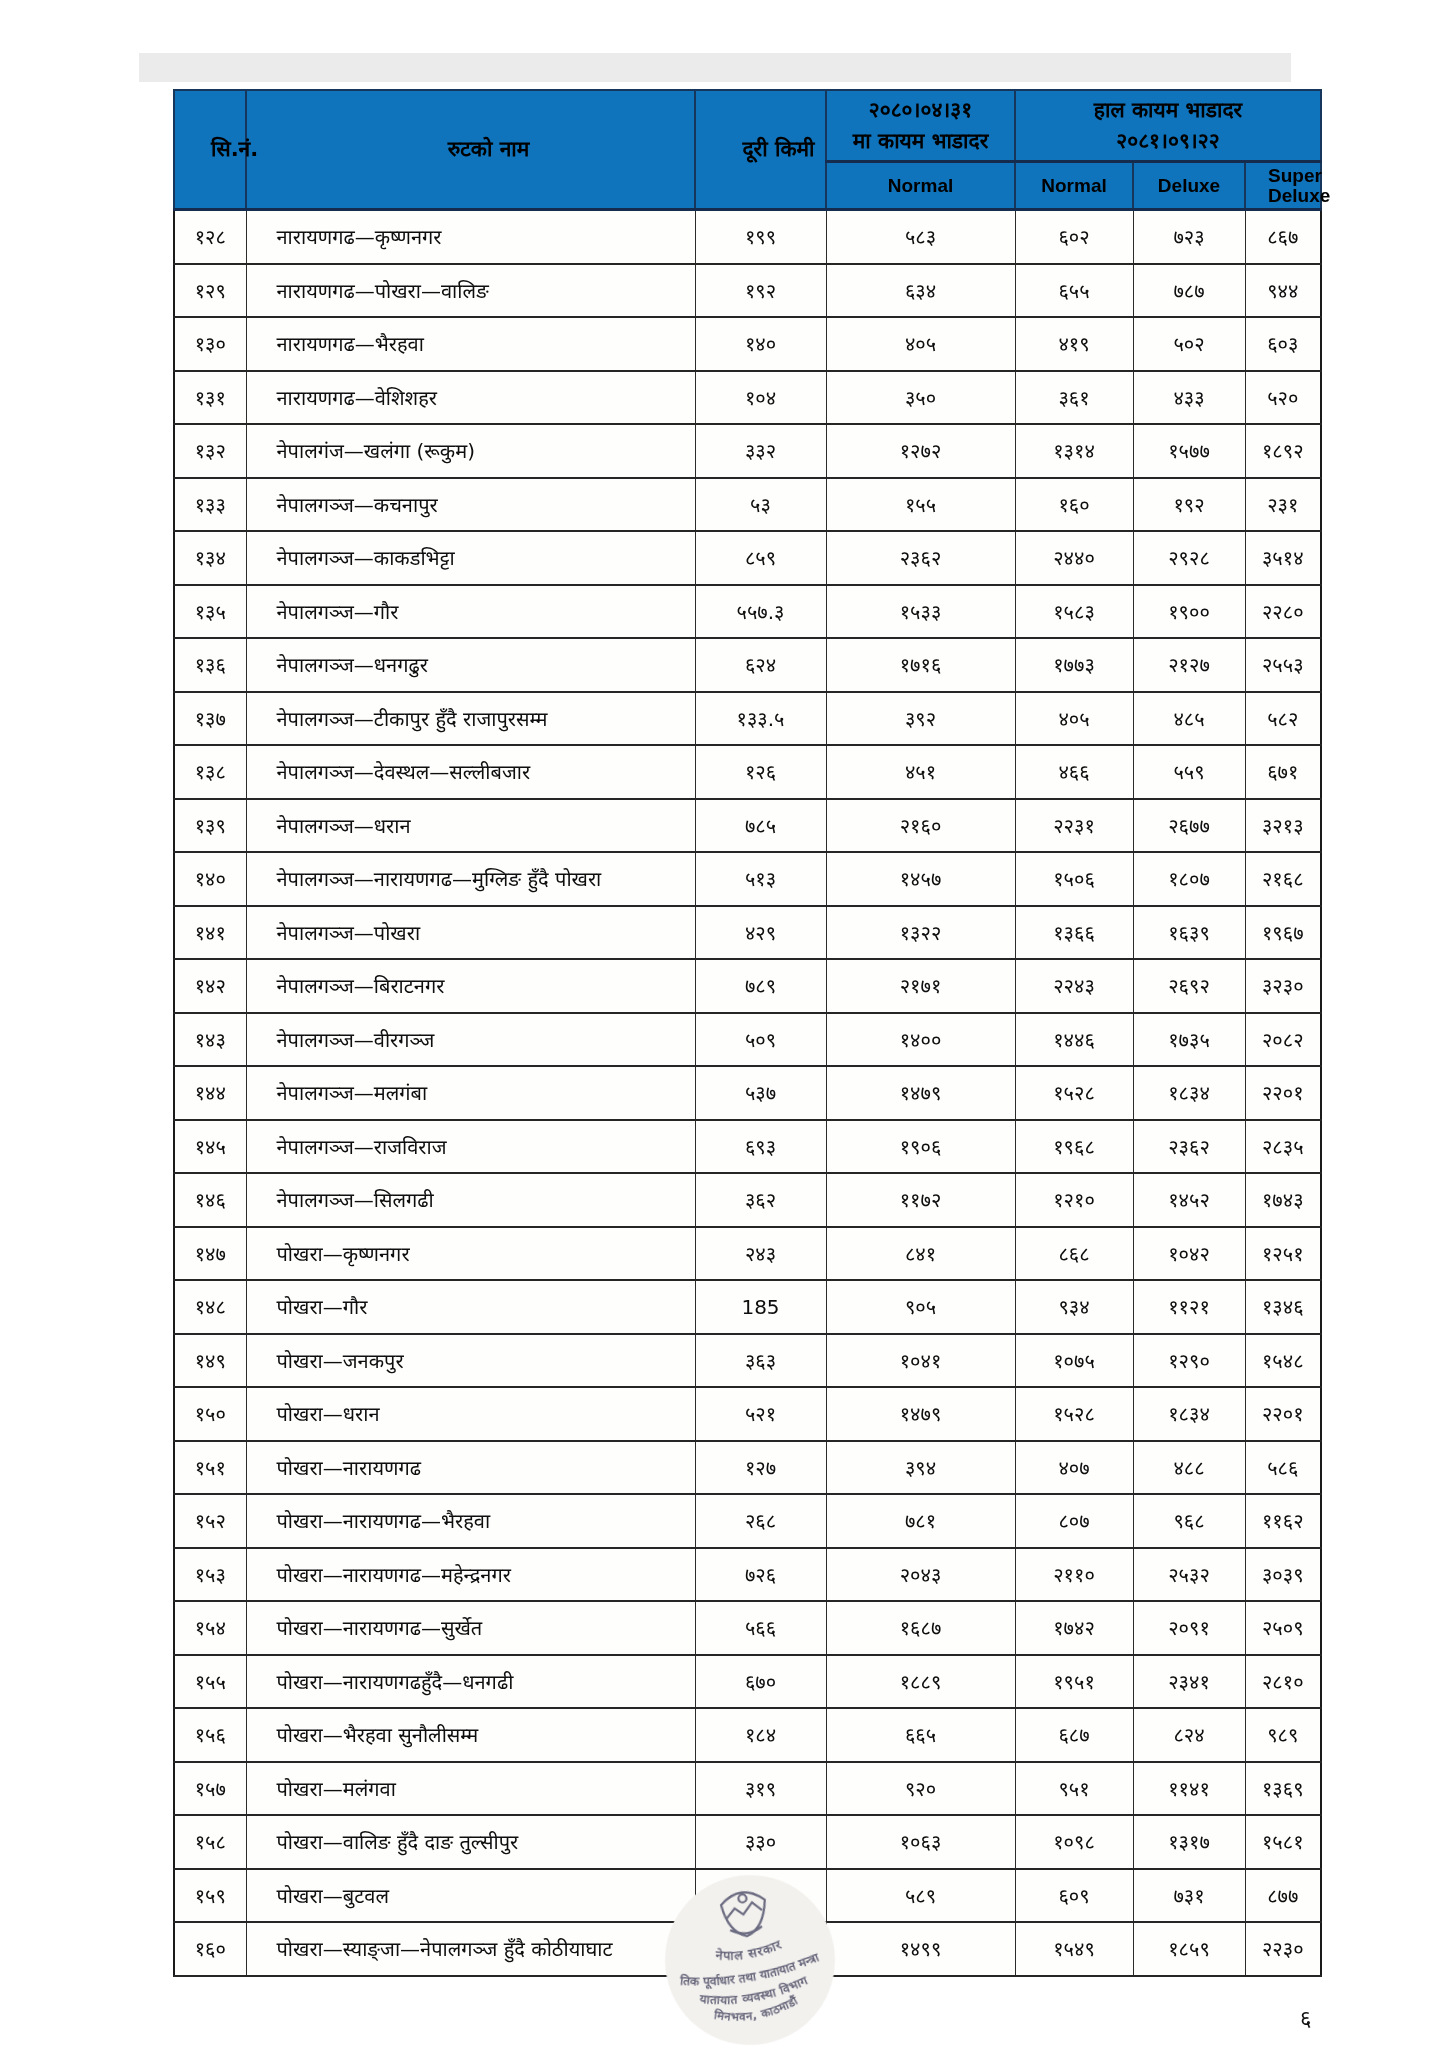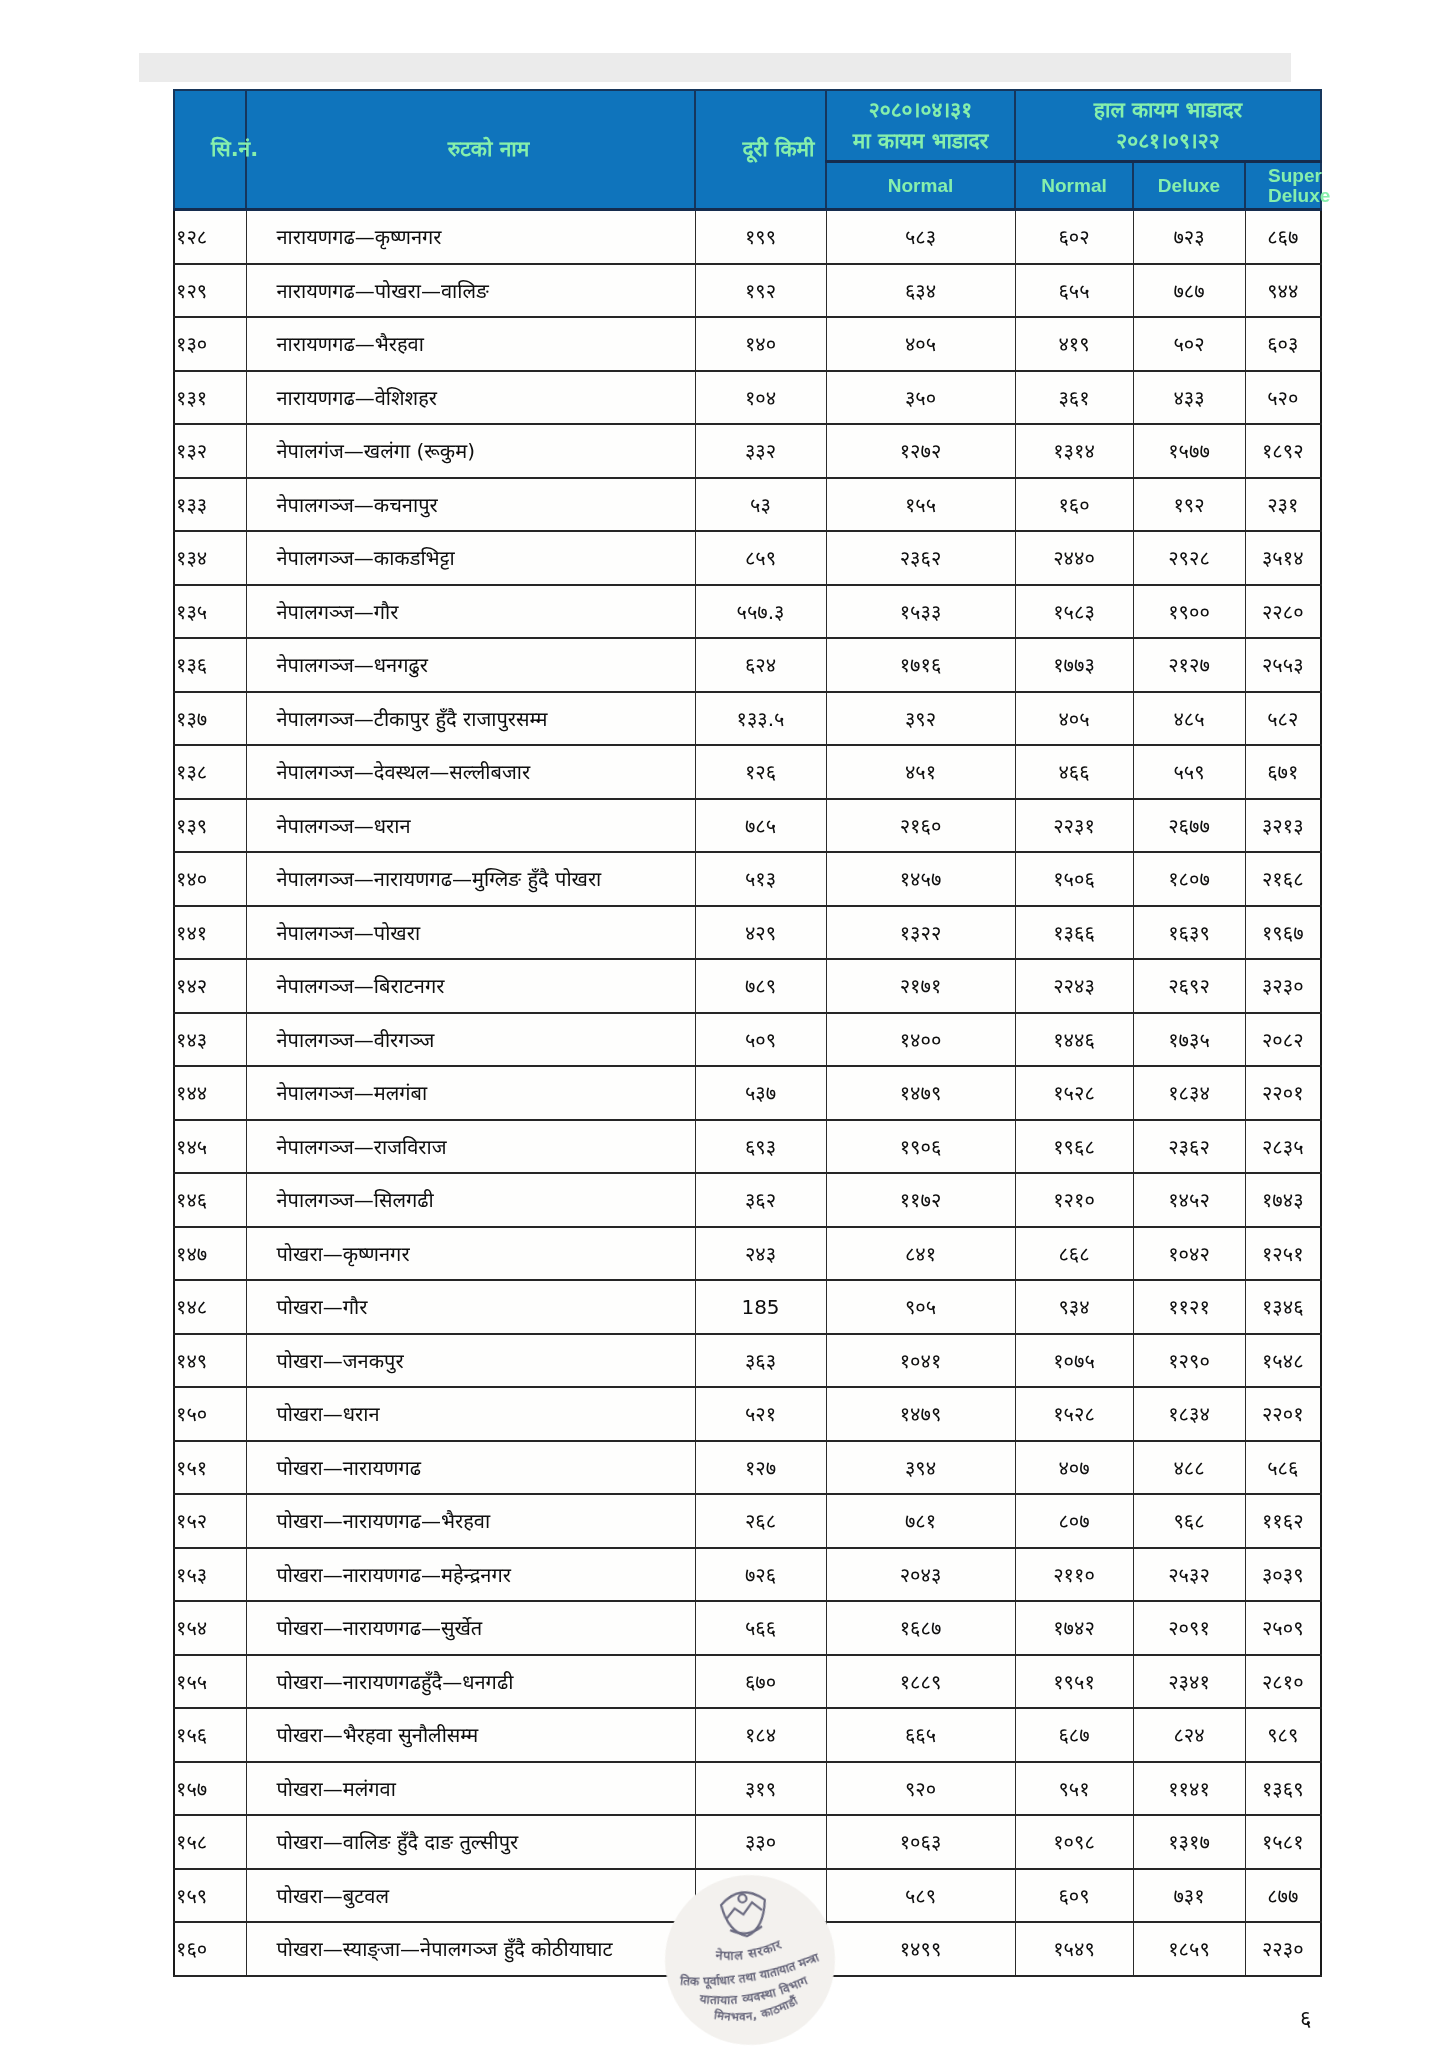--- a/index.html
+++ b/index.html
@@ -15,36 +15,36 @@
     position:absolute;left:172px;top:49px;margin:0;
     font-size:25px;font-weight:bold;color:#0c0c0c;letter-spacing:.5px;white-space:nowrap;
   }
 
   
   .fare-table-wrap{position:absolute;left:173px;top:89px;width:1147px;}
   table.fare{border-collapse:collapse;table-layout:fixed;width:1147px;background:#fefefd;}
   table.fare{border:2.5px solid #1a1a1a;}
 
   thead th{
-    background:#0f74bc;color:#86efac;font-weight:bold;
+    background:#0f74bc;color:#000000;font-weight:bold;
     border:2.2px solid #16365c;padding:0;vertical-align:middle;text-align:center;
   }
   thead tr.hrow1 th{height:69px;font-size:21px;line-height:1.45;}
   thead tr.hrow2 th{height:45px;font-size:19px;font-weight:600;font-family:"Liberation Sans","DejaVu Sans",sans-serif;line-height:1.05;margin-left:21px;}
   thead th.rspan{font-size:21px;padding-left:36px;}
   thead th{border-bottom:3px solid #152c4e;}
   thead th.super{padding:0 22px;}
 
   tbody td{
     border-left:1.6px solid #2b2b2b;border-right:1.6px solid #2b2b2b;
     border-top:2.2px solid #262626;border-bottom:2.2px solid #262626;
     height:49.5px;font-size:20px;color:#0e0e0e;background:#fefefd;
     overflow:hidden;white-space:nowrap;
   }
-  td.c-sn{text-align:left;}
+  td.c-sn{text-align:center;}
   td.c-route{text-align:left;padding-left:30px;}
   td.c-num{text-align:center;}
 
   
   .stamp{position:absolute;left:652px;top:1872px;width:196px;height:176px;filter:blur(.4px);transform:rotate(-7deg);}
   .stamp text{font-family:"DejaVu Sans",sans-serif;fill:#3f3f5a;opacity:.78;}
 
   .page-number{position:absolute;left:1300px;top:2002px;font-size:22px;color:#111;}
 </style>
 </head>

